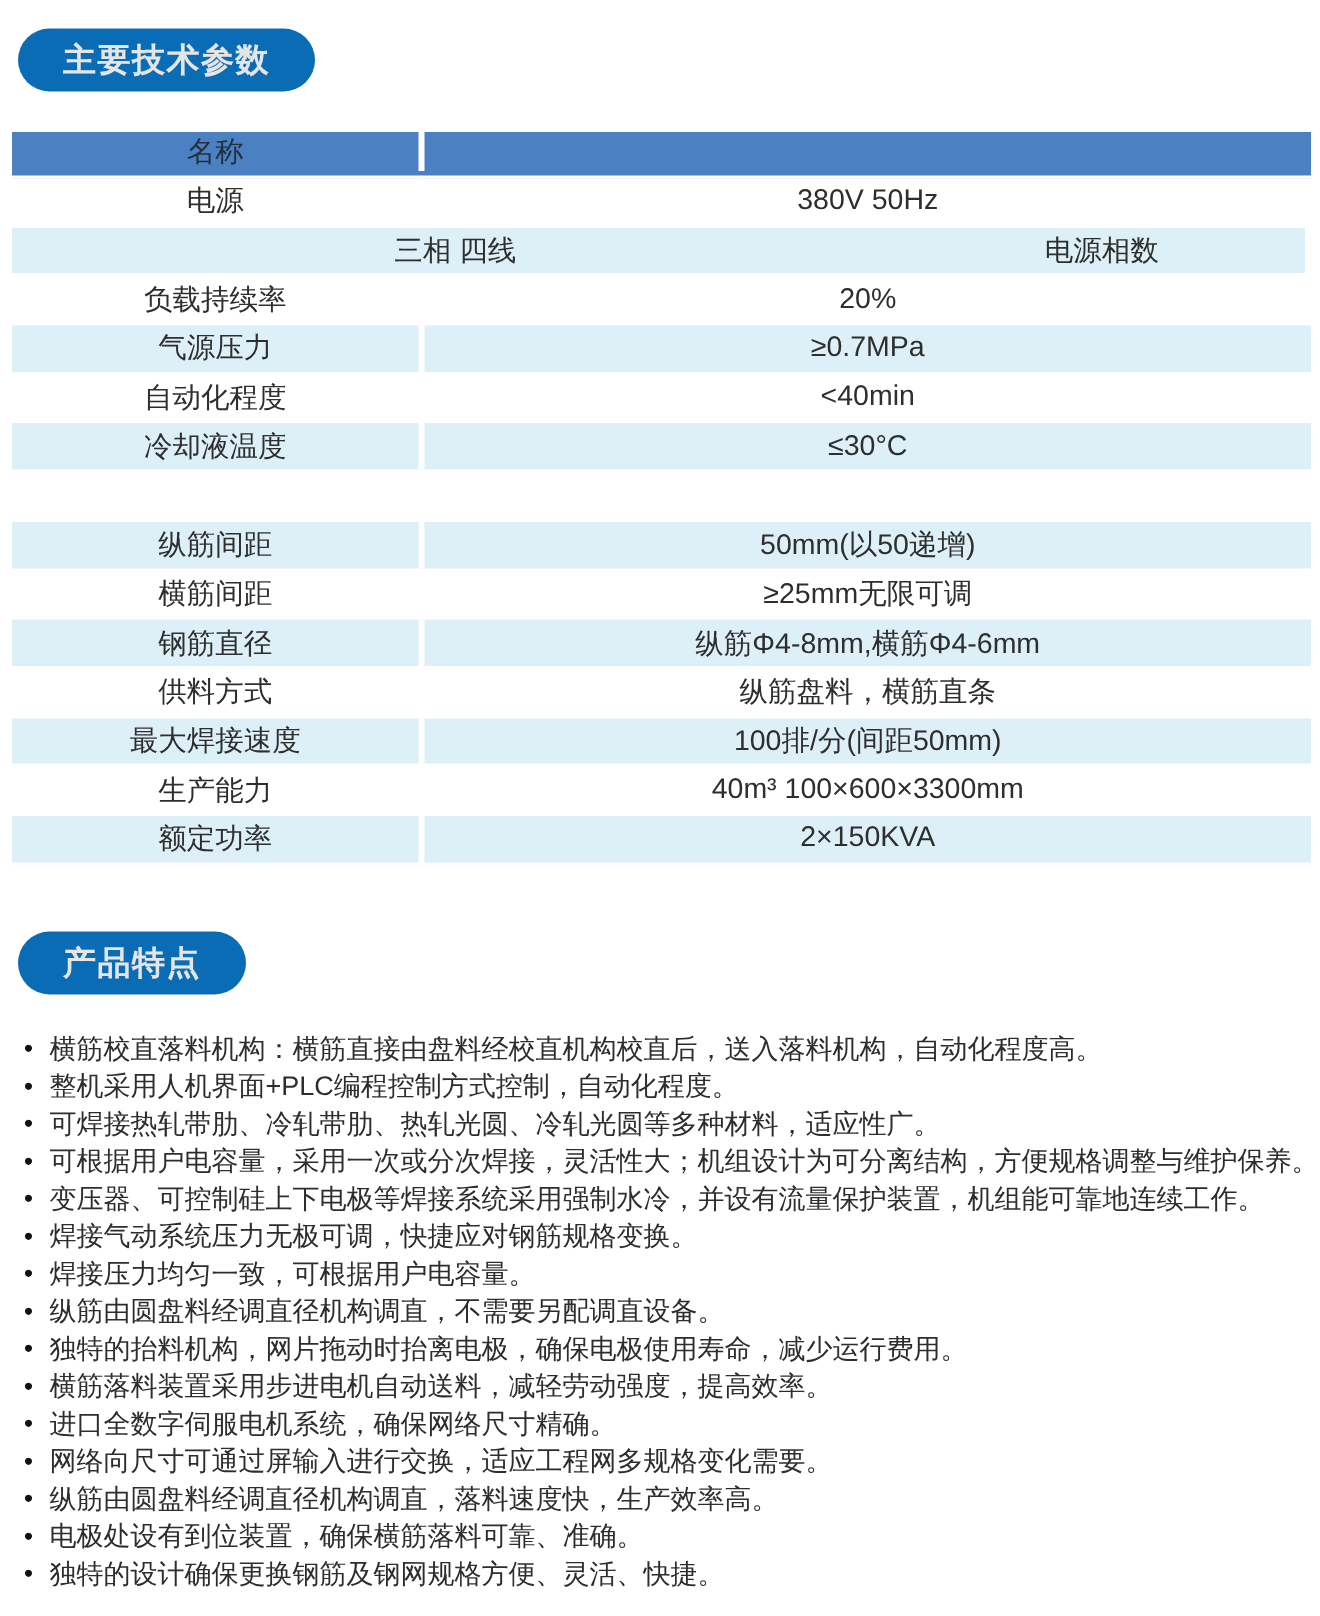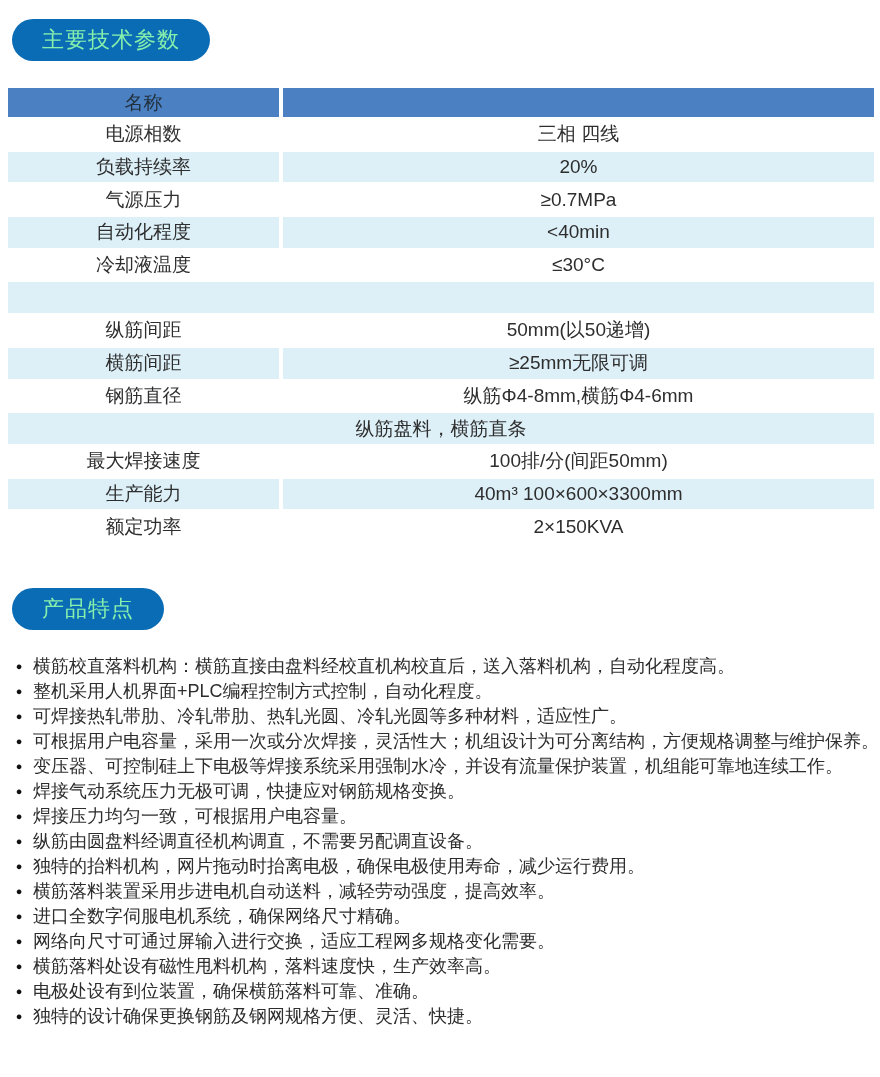--- a/index.html
+++ b/index.html
@@ -3,41 +3,42 @@
 <meta charset="utf-8">
 <style>
   html,body{margin:0;padding:0;background:#ffffff;}
   body{
     width:880px;height:1077px;overflow:hidden;position:relative;
     font-family:"Liberation Sans","DejaVu Sans",sans-serif;
     -webkit-font-smoothing:antialiased;
   }
   .badge{
     display:inline-block;
-    background:#0a6cb5;color:#86efac;
-    font-size:22px;font-weight:normal;letter-spacing:1px;
+    background:#0a6cb5;color:#e5e5e5;
+    font-size:22px;font-weight:bold;letter-spacing:1px;
     padding:9px 30px;border-radius:26px;
     line-height:24px;
   }
   .badge1{margin:19px 0 0 12px;}
   .badge2{margin:44px 0 0 12px;}
   
   .spec-table{
     margin:27px 0 0 8px;
     width:866px;
   }
   .trow{
     display:flex;
     height:32.7px;
     box-sizing:border-box;
     border-bottom:2px solid #ffffff;
   }
   .thead{
     height:31px;
     background:#4b80c2;
+    flex-direction:column;
   }
   .thead .tcell{color:#22303d;font-weight:normal;}
   .tbody .trow:nth-of-type(even){background:#ddf0f8;}
   .tbody .trow:nth-of-type(odd){background:#ffffff;}
   .tcell{
     display:flex;align-items:center;justify-content:center;
     font-size:19px;color:#2e2e2e;
     box-sizing:border-box;
     white-space:nowrap;
   }
@@ -71,24 +72,28 @@
 <div>
   <span class="badge badge1">主要技术参数</span>
 </div>
 
 <div class="spec-table">
   <div class="trow thead">
     <div class="tcell name">名称</div>
   </div>
   <div class="tbody">
 
-
-      <div class="trow">
+      <div class="trow">
+        <div class="tcell name">电源</div>
+        <div class="tcell value">380V 50Hz</div>
+      </div>
+
+      <div class="trow">
+        <div class="tcell value">三相 四线</div>
         <div class="tcell name">电源相数</div>
-        <div class="tcell value">三相 四线</div>
       </div>
 
       <div class="trow">
         <div class="tcell name">负载持续率</div>
         <div class="tcell value">20%</div>
       </div>
 
       <div class="trow">
         <div class="tcell name">气源压力</div>
         <div class="tcell value">≥0.7MPa</div>
@@ -116,20 +121,21 @@
         <div class="tcell name">横筋间距</div>
         <div class="tcell value">≥25mm无限可调</div>
       </div>
 
       <div class="trow">
         <div class="tcell name">钢筋直径</div>
         <div class="tcell value">纵筋Φ4-8mm,横筋Φ4-6mm</div>
       </div>
 
       <div class="trow">
+        <div class="tcell name">供料方式</div>
         <div class="tcell value">纵筋盘料，横筋直条</div>
       </div>
 
       <div class="trow">
         <div class="tcell name">最大焊接速度</div>
         <div class="tcell value">100排/分(间距50mm)</div>
       </div>
 
       <div class="trow">
         <div class="tcell name">生产能力</div>
@@ -204,21 +210,21 @@
       <span>进口全数字伺服电机系统，确保网络尺寸精确。</span>
     </li>
 
     <li>
       <span class="dot">●</span>
       <span>网络向尺寸可通过屏输入进行交换，适应工程网多规格变化需要。</span>
     </li>
 
     <li>
       <span class="dot">●</span>
-      <span>横筋落料处设有磁性甩料机构，落料速度快，生产效率高。</span>
+      <span>纵筋由圆盘料经调直径机构调直，落料速度快，生产效率高。</span>
     </li>
 
     <li>
       <span class="dot">●</span>
       <span>电极处设有到位装置，确保横筋落料可靠、准确。</span>
     </li>
 
     <li>
       <span class="dot">●</span>
       <span>独特的设计确保更换钢筋及钢网规格方便、灵活、快捷。</span>

